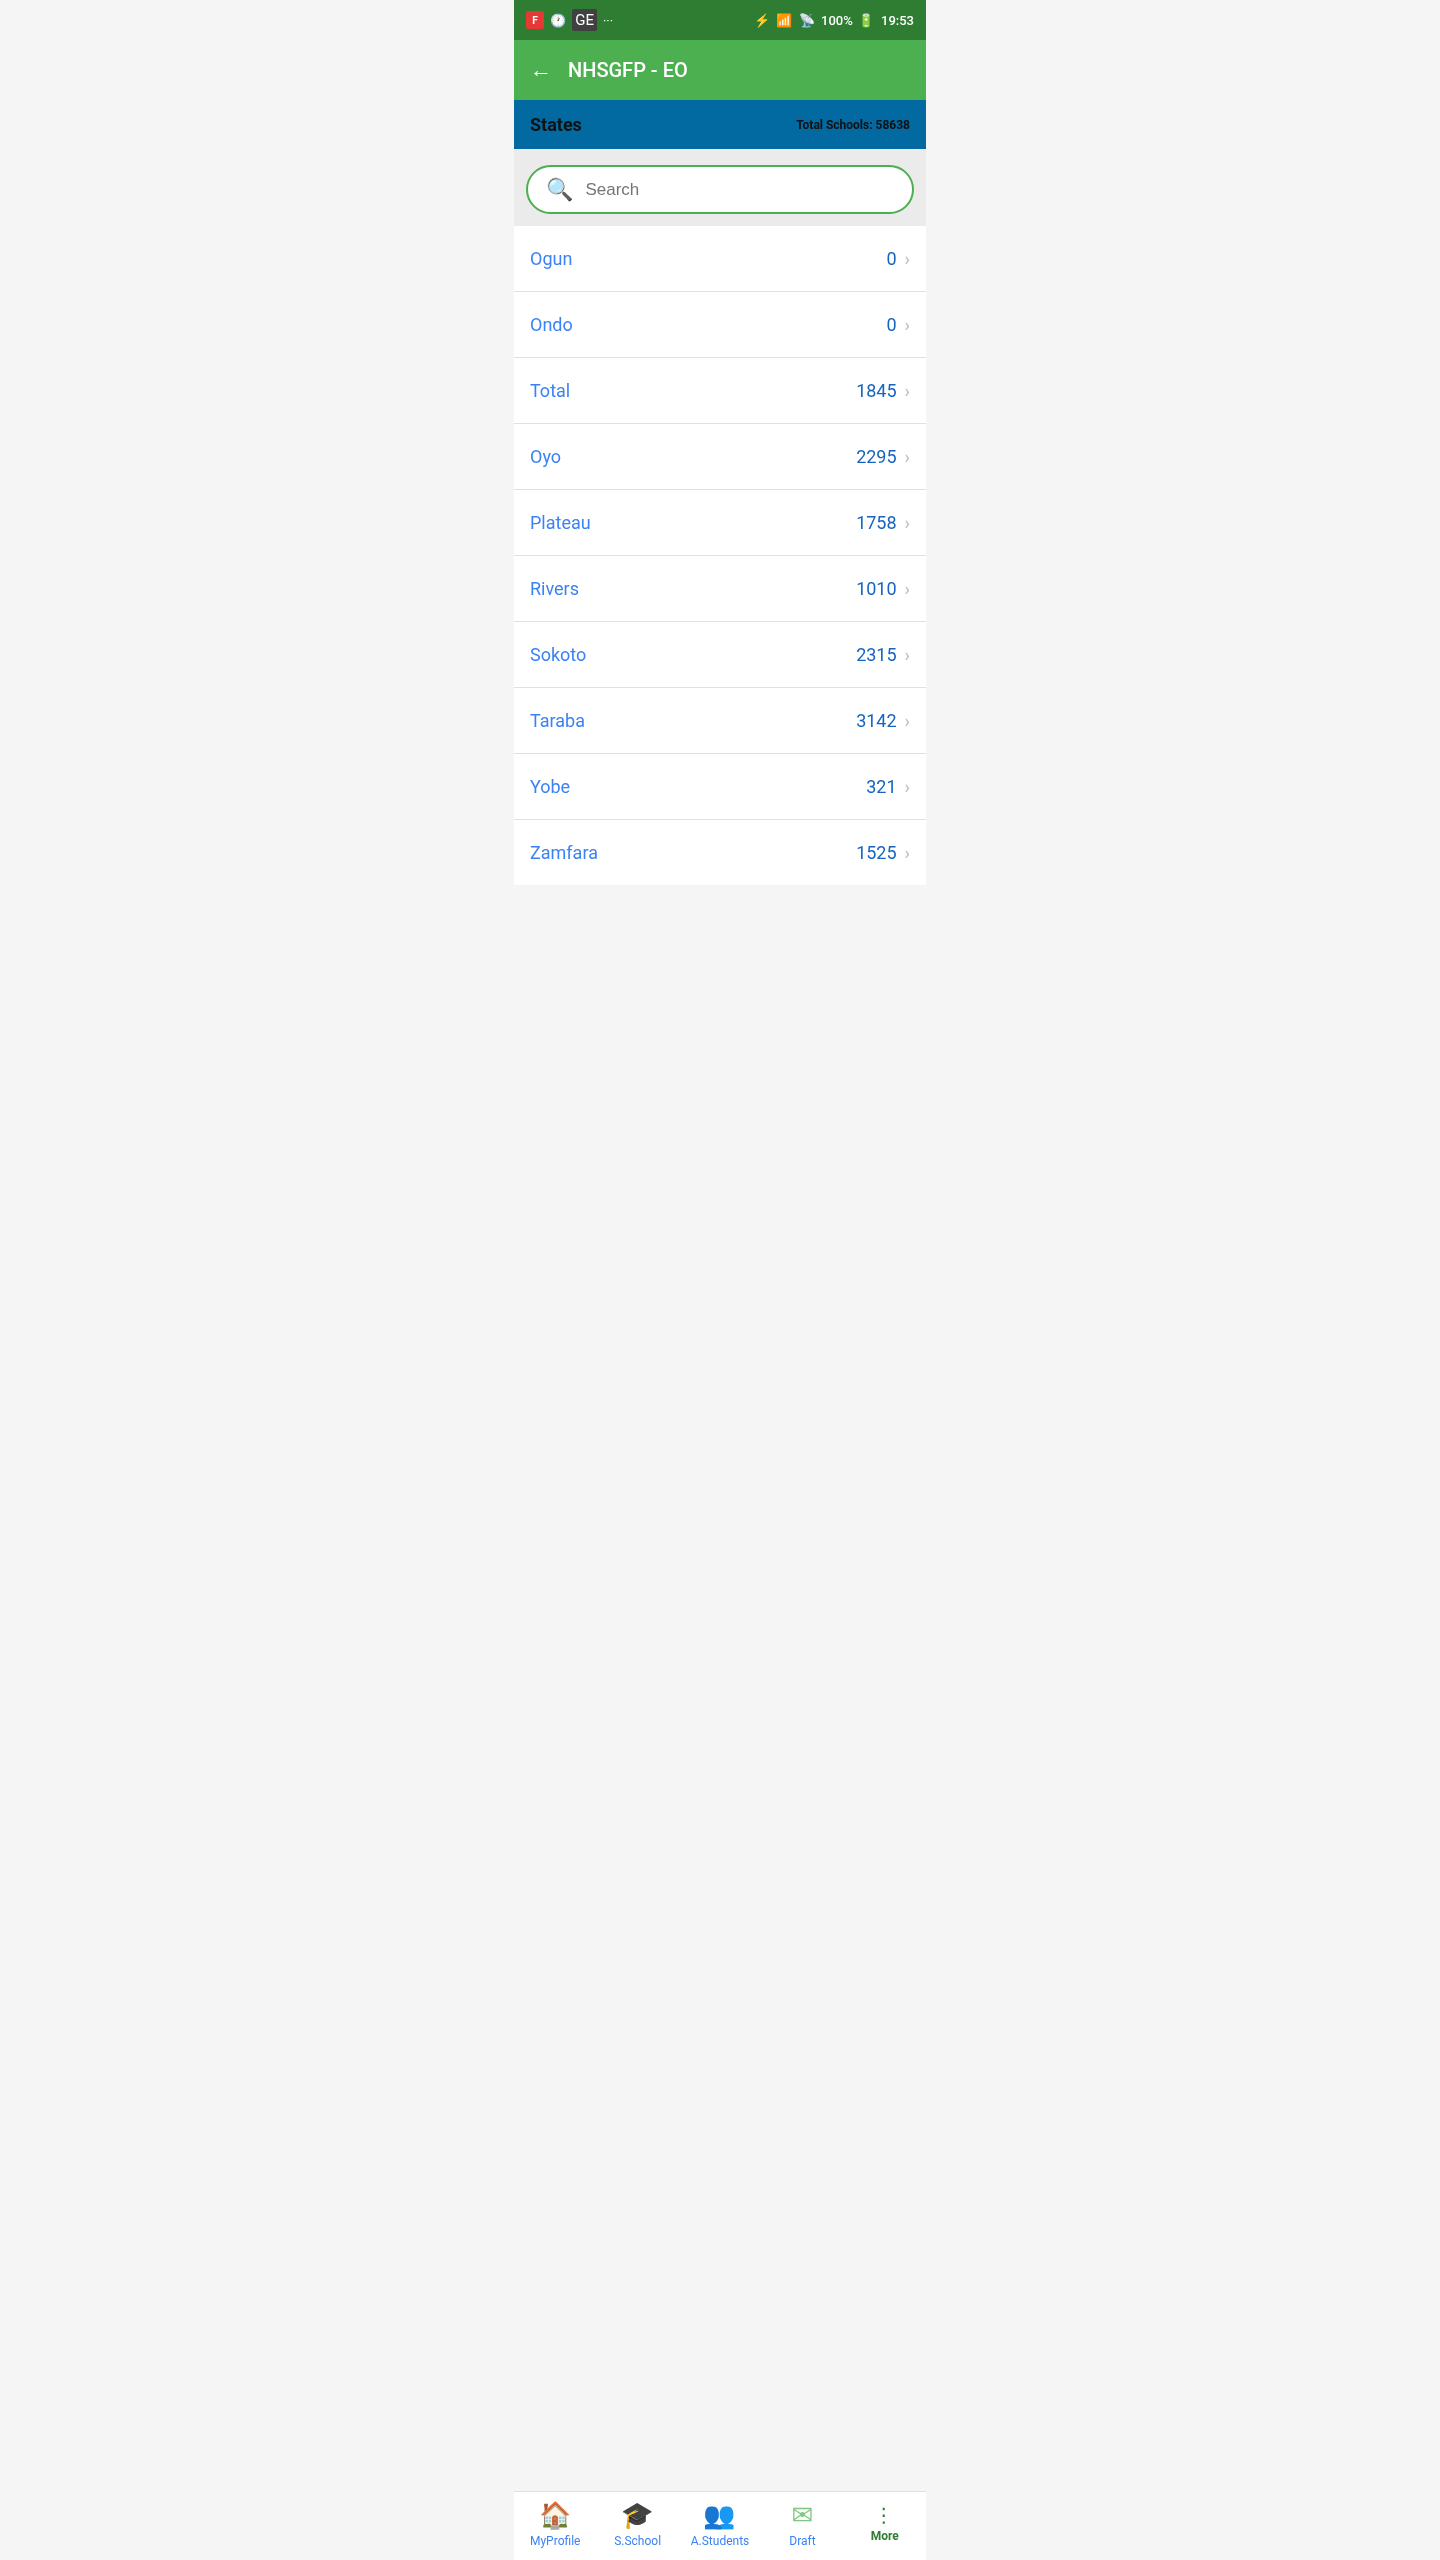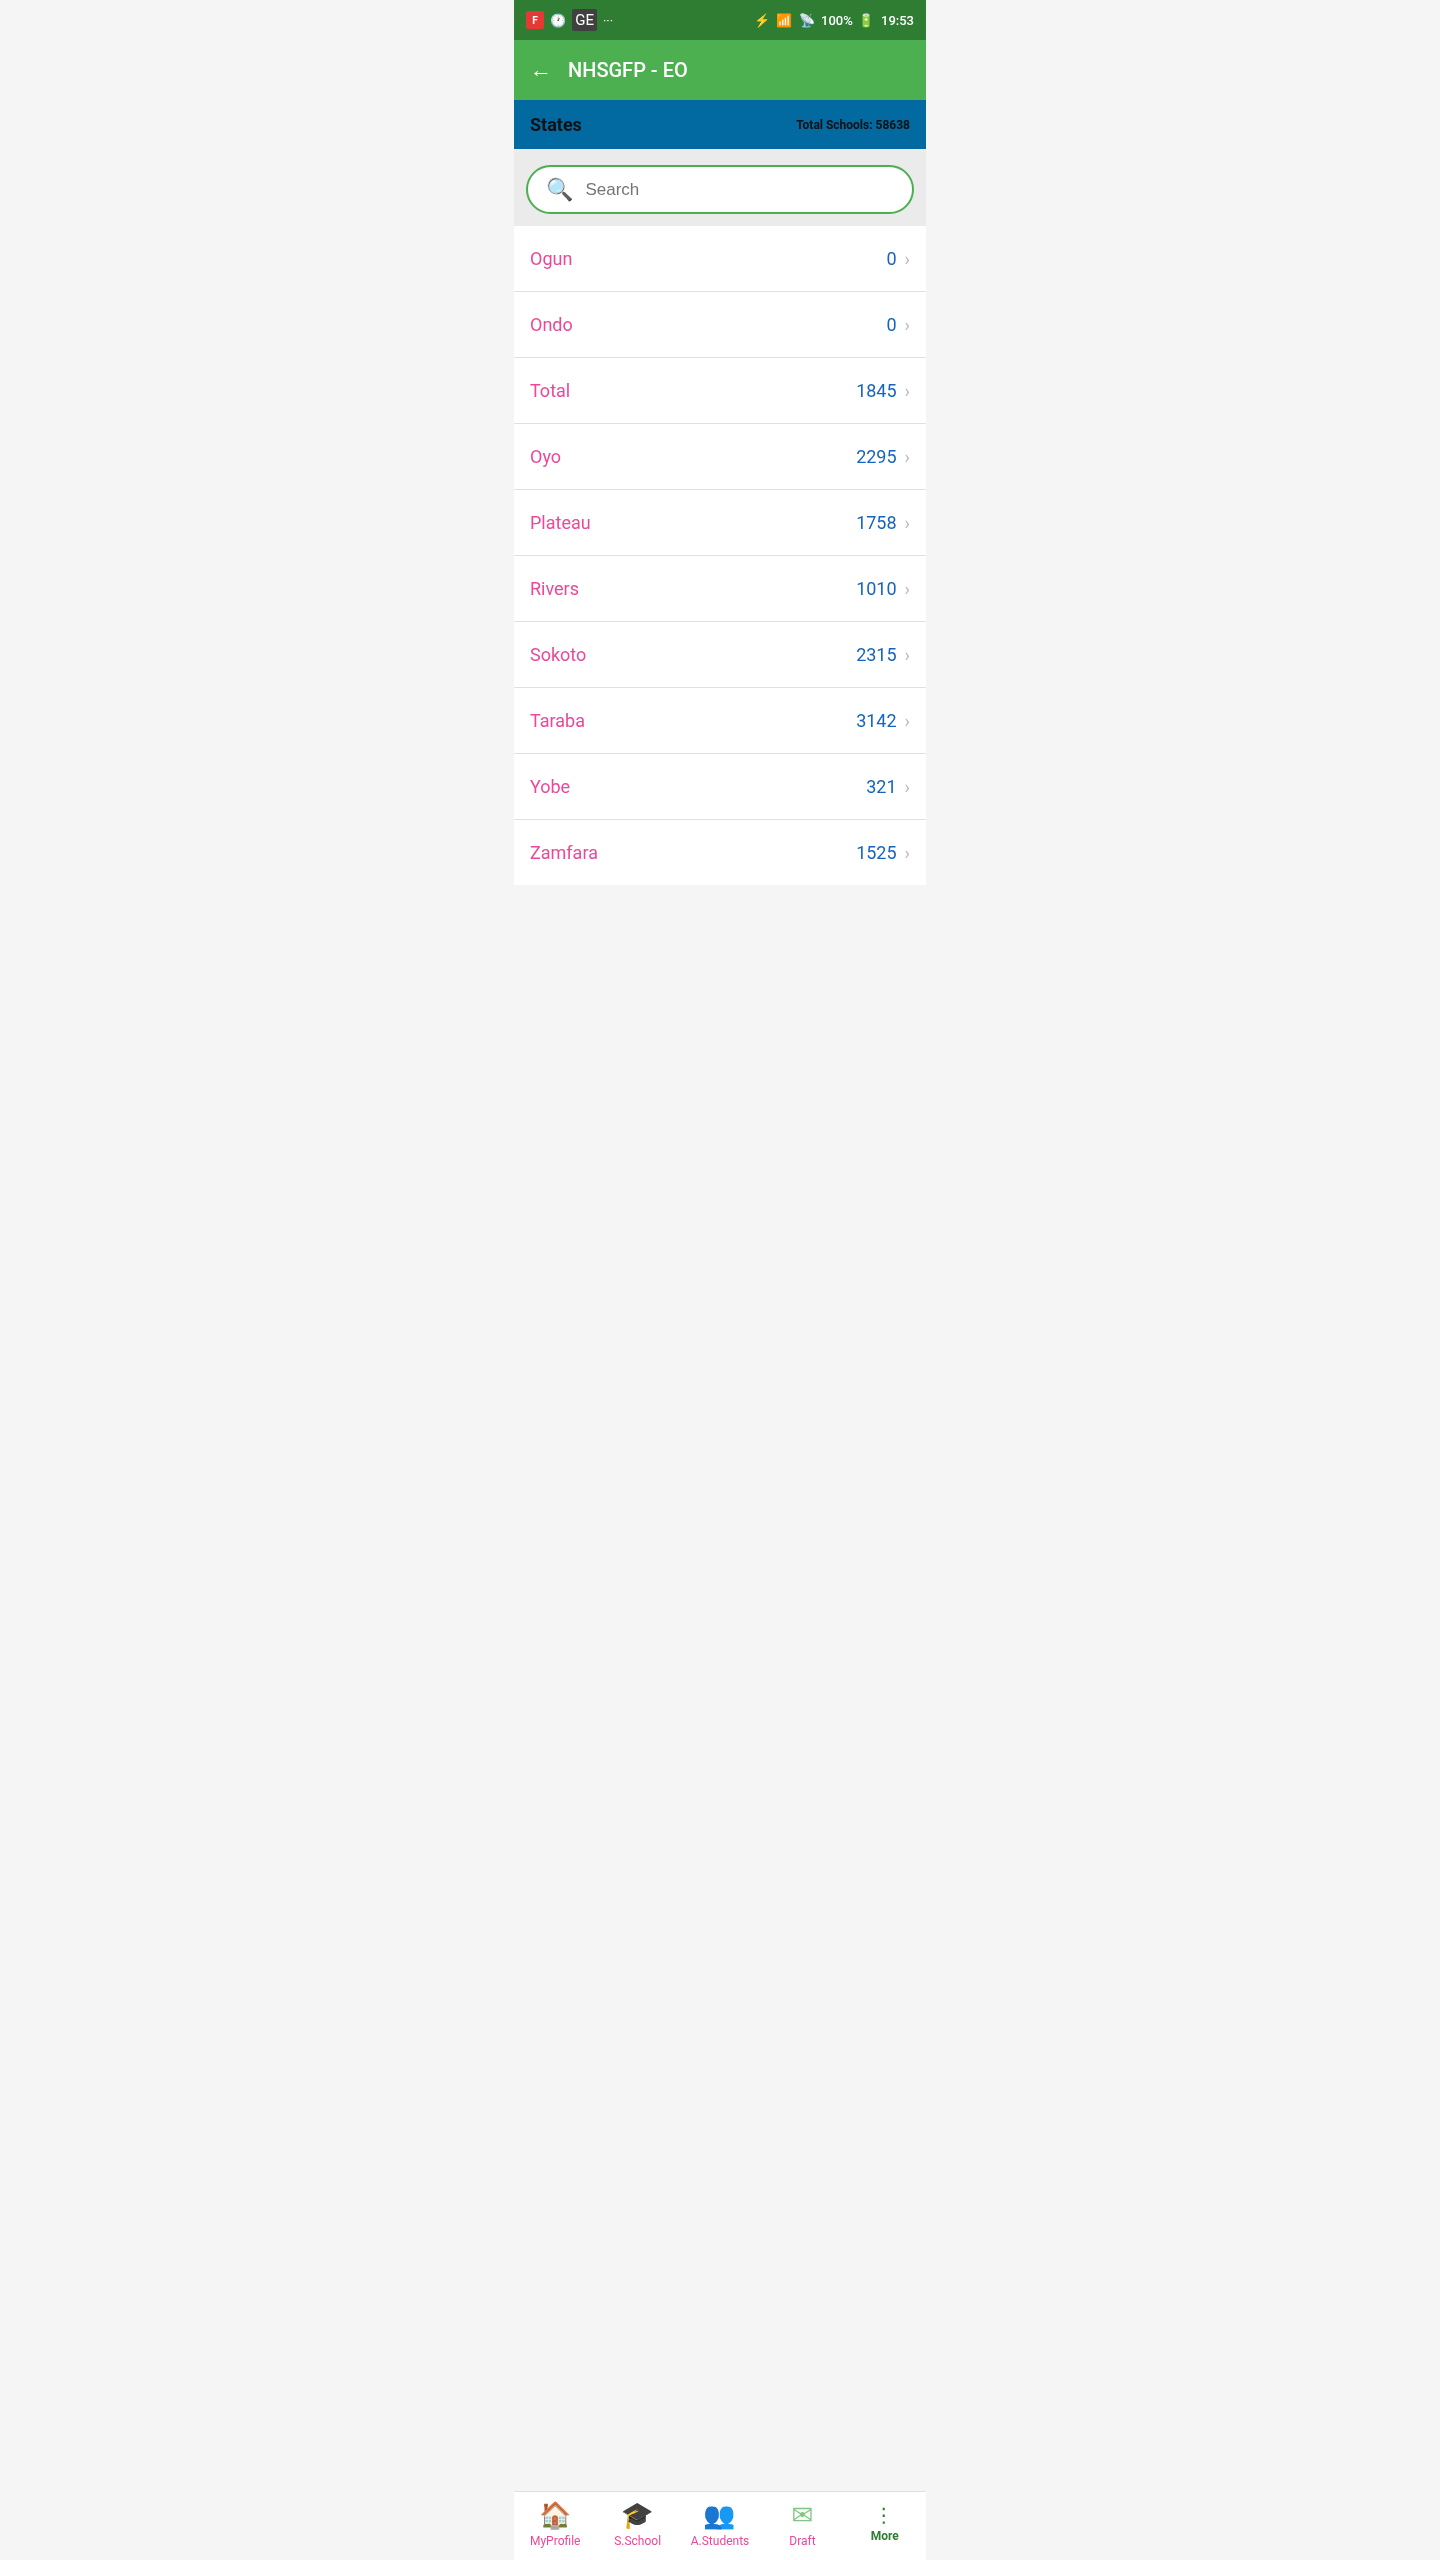--- a/index.html
+++ b/index.html
@@ -153,21 +153,21 @@
       border-bottom: 1px solid #e0e0e0;
       cursor: pointer;
     }
 
     .list-item:last-child {
       border-bottom: none;
     }
 
     .item-name {
       font-size: 18px;
-      color: #ec4899;
+      color: #3b82f6;
       font-weight: 400;
     }
 
     .item-right {
       display: flex;
       align-items: center;
       gap: 8px;
     }
 
     .item-count {
@@ -210,21 +210,21 @@
       font-size: 26px;
       color: #81c784;
     }
 
     .nav-icon.active {
       color: #2e7d32;
     }
 
     .nav-label {
       font-size: 12px;
-      color: #ec4899;
+      color: #3b82f6;
     }
 
     .nav-label.active {
       color: #2e7d32;
       font-weight: bold;
     }
 
     .more-dots {
       font-size: 20px;
       color: #2e7d32;

